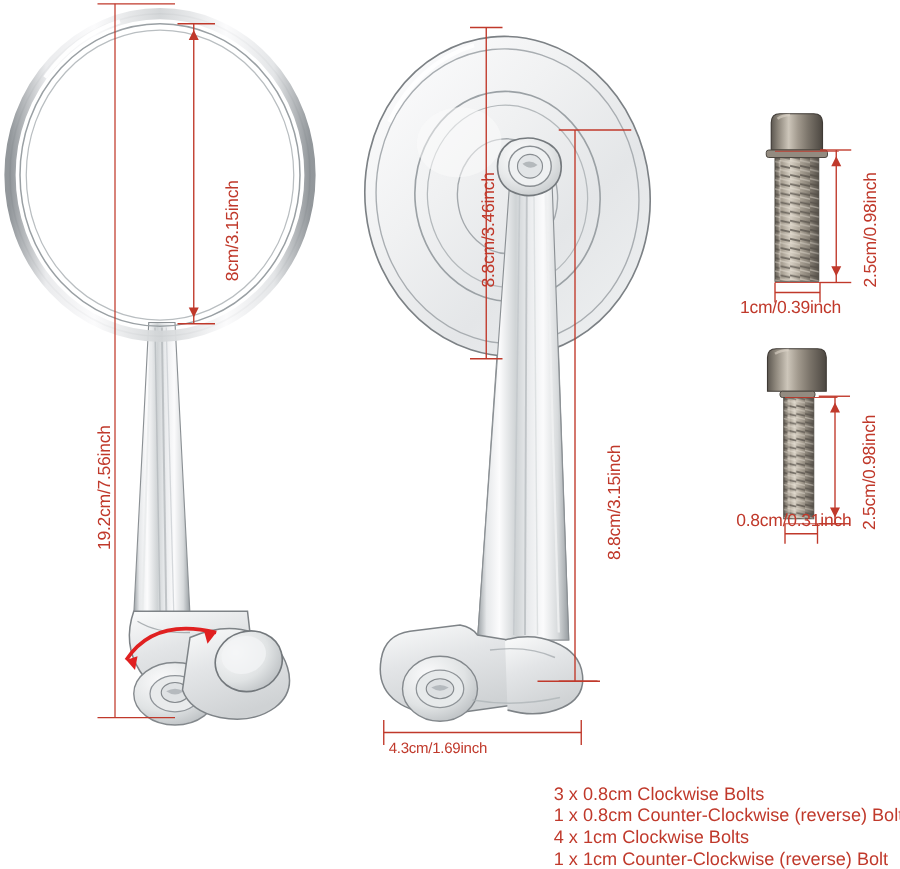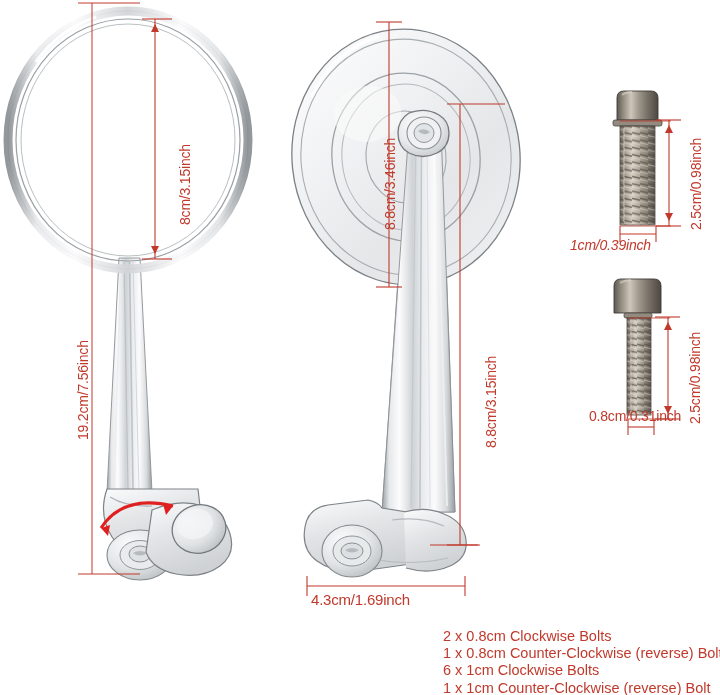--- a/index.html
+++ b/index.html
@@ -260,30 +260,30 @@
   </svg>
 
   <div class="dimtext vtext" style="left:178px;top:225px;">8cm/3.15inch</div>
 
   <div class="dimtext vtext" style="left:76px;top:440px;">19.2cm/7.56inch</div>
 
   <div class="dimtext vtext" style="left:383px;top:230px;">8.8cm/3.46inch</div>
 
   <div class="dimtext vtext" style="left:484px;top:448px;">8.8cm/3.15inch</div>
 
-  <div class="dimtext" style="left:311px;top:592px;font-size:15px;">4.3cm/1.69inch</div>
+  <div class="dimtext" style="left:311px;top:592px;font-size:12px;">4.3cm/1.69inch</div>
 
   <div class="dimtext vtext" style="left:689px;top:230px;">2.5cm/0.98inch</div>
 
-  <div class="dimtext" style="left:570px;top:238px;font-style:italic;">1cm/0.39inch</div>
+  <div class="dimtext" style="left:592px;top:238px;">1cm/0.39inch</div>
 
   <div class="dimtext vtext" style="left:688px;top:424px;">2.5cm/0.98inch</div>
 
   <div class="dimtext" style="left:589px;top:409px;">0.8cm/0.31inch</div>
 
   <div id="boltlist">
-    <div>2 x 0.8cm Clockwise Bolts</div>
+    <div>3 x 0.8cm Clockwise Bolts</div>
     <div>1 x 0.8cm Counter-Clockwise (reverse) Bolt</div>
-    <div>6 x 1cm Clockwise Bolts</div>
+    <div>4 x 1cm Clockwise Bolts</div>
     <div>1 x 1cm Counter-Clockwise (reverse) Bolt</div>
   </div>
 
 </div>
 
 </body></html>

